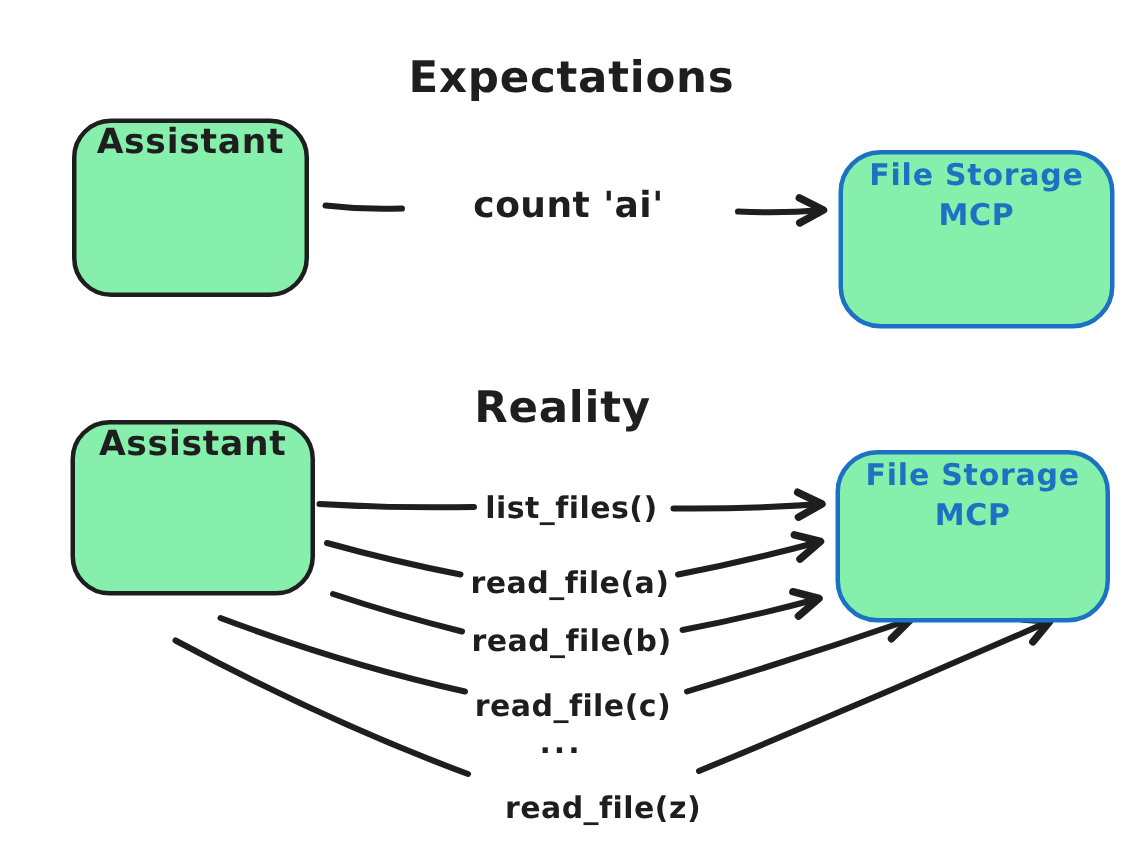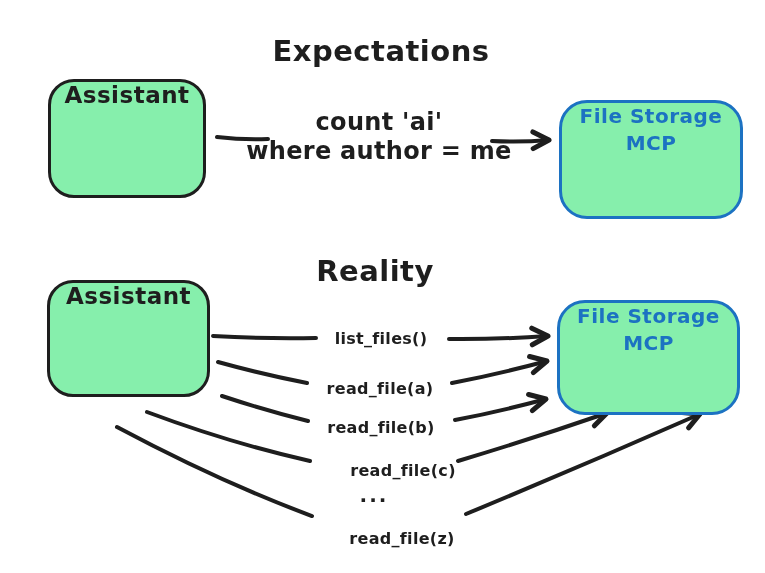--- a/index.html
+++ b/index.html
@@ -61,21 +61,21 @@
     font-size: 29px;
     font-weight: 700;
     letter-spacing: 0.5px;
   }
   .query {
     font-size: 24px;
     line-height: 29px;
     text-align: center;
   }
   .call {
-    font-size: 16px;
+    font-size: 20px;
   }
   .ellipsis {
     font-size: 20px;
     font-weight: 700;
     letter-spacing: 2px;
   }
   
   #assistant-top    { left: 48px;  top: 79px;  width: 158px; height: 119px; border-radius: 26px; }
   #mcp-top          { left: 559px; top: 80px;  width: 184px; height: 119px; }
   #assistant-bottom { left: 47px;  top: 280px; width: 163px; height: 117px; border-radius: 26px; }
@@ -108,41 +108,40 @@
     </svg>
 
   <div class="txt title" style="left:381px; top:51px;">Expectations</div>
 
   <div class="node" id="assistant-top">
     <div class="node-label">Assistant</div>
   </div>
 
   <div class="txt query" style="left:379px; top:137px;">
     <div>count 'ai'</div>
-    <div>where author = me</div>
   </div>
 
   <div class="node blue" id="mcp-top">
     <div class="node-label small">File Storage</div>
     <div class="node-label small">MCP</div>
   </div>
 
   <div class="txt title" style="left:375px; top:271px;">Reality</div>
 
   <div class="node" id="assistant-bottom">
     <div class="node-label">Assistant</div>
   </div>
 
   <div class="txt call" style="left:381px; top:338px;">list_files()</div>
 
   <div class="txt call" style="left:381px; top:427px;">read_file(b)</div>
 
   <div class="txt call" style="left:380px; top:388px;">read_file(a)</div>
 
-  <div class="txt call" style="left:382px; top:470px;margin-left:21px;">read_file(c)</div>
+  <div class="txt call" style="left:382px; top:470px;">read_file(c)</div>
 
   <div class="txt ellipsis" style="left:374px; top:495px;">...</div>
 
   <div class="txt call" style="left:402px; top:526px;margin-top:12px;">read_file(z)</div>
 
   <div class="node blue" id="mcp-bottom">
     <div class="node-label small">File Storage</div>
     <div class="node-label small">MCP</div>
   </div>
 

